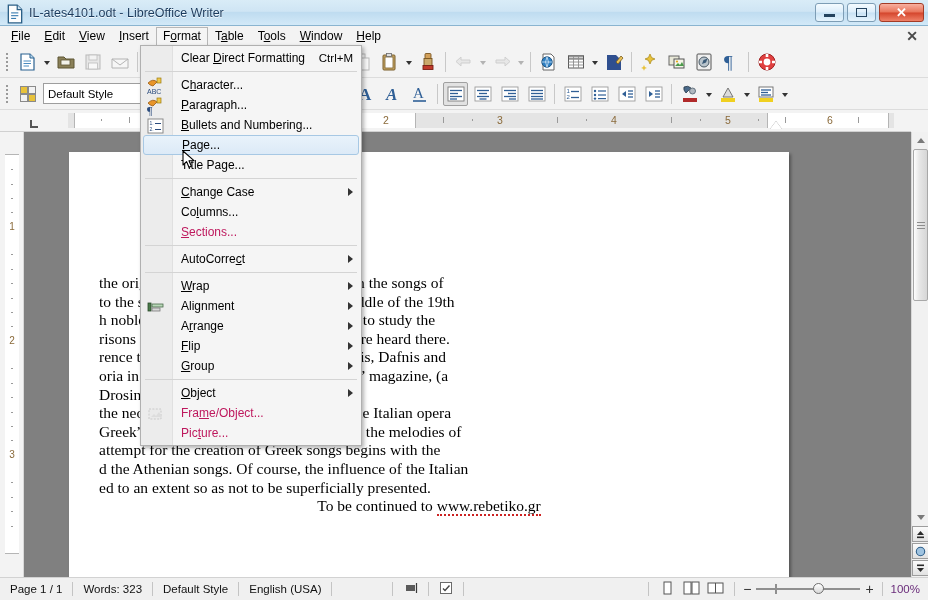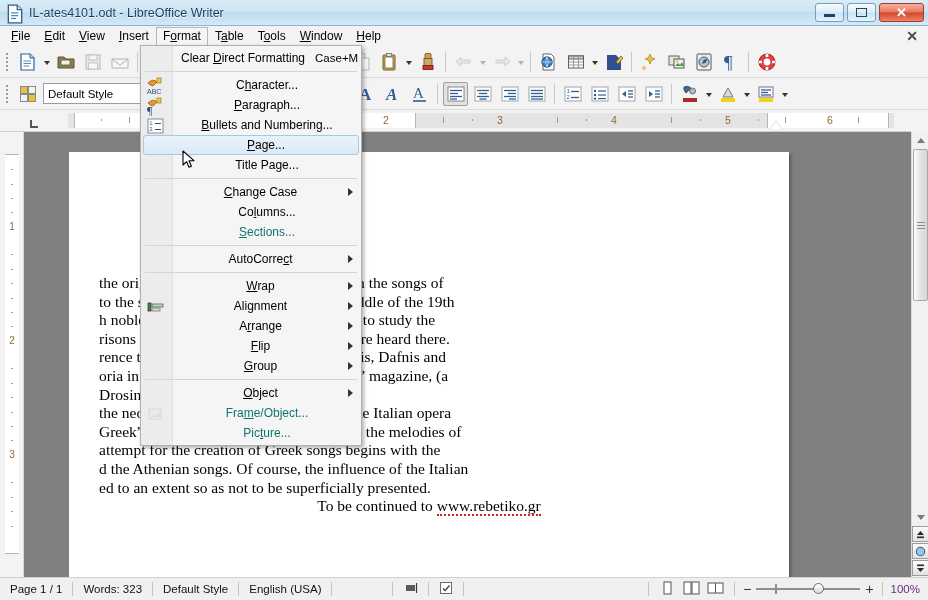--- a/index.html
+++ b/index.html
@@ -263,27 +263,27 @@
     font-size: 12px;
   }
   .menu-gutter {
     position: absolute; top: 0; left: 0; width: 32px; height: 100%;
     background: #ececec; border-right: 1px solid #e0e0e0;
   }
   .mrow {
     position: relative; height: 20px; display: flex; align-items: center;
     padding-left: 40px; padding-right: 8px; color: #000; z-index: 2;
   }
-  .mrow.disabled { color: #0f766e; }
+  .mrow.disabled { color: #be185d; }
   .mrow.hl {
     background: linear-gradient(to bottom,#e9f3fb,#dceaf7);
     border: 1px solid #a7c8e4; border-radius: 3px;
     margin: 0 2px; padding-left: 38px; height: 20px;
   }
-  .mrow .label { flex: 1 1 auto; white-space: nowrap; text-align: center; }
+  .mrow .label { flex: 1 1 auto; white-space: nowrap; }
   .mrow .label u { text-decoration: underline; }
   .mrow .accel { color: #000; font-size: 11.5px; margin-left: 10px; }
   .mrow .submenu-arrow {
     width:0;height:0;border-top:4px solid transparent;border-bottom:4px solid transparent;
     border-left: 5px solid #333; margin-left: 8px;
   }
   .mrow .micon {
     position: absolute; left: 5px; top: 1px; width: 18px; height: 18px;
   }
   .msep { height: 1px; background: #d4d4d4; margin: 3px 4px 3px 40px; position: relative; z-index:2;}
@@ -900,21 +900,21 @@
     </div>
     <div class="sb-div"></div>
     <div class="zoomval">100%</div>
   </div>
 
   <div class="menu-popup">
     <div class="menu-gutter"></div>
 
     <div class="mrow">
       <span class="label">Clear <u>D</u>irect Formatting</span>
-      <span class="accel">Case+M</span>
+      <span class="accel">Ctrl+M</span>
     </div>
     <div class="msep full"></div>
 
     <div class="mrow">
       <span class="micon">
         <svg class="ico" viewBox="0 0 20 20">
           <path d="M2 7 q5 -5 9 -1 l-4 4 q-4 -1 -5 -3 z" fill="#e8952a" stroke="#9a5a10" stroke-width="0.8"></path>
           <rect x="11" y="2" width="4" height="5" fill="#f0c84a" stroke="#9a7a10" stroke-width="0.7"></rect>
           <text x="1" y="18" font-size="7" font-family="Liberation Sans" fill="#2b4c7e">ABC</text>
         </svg>

